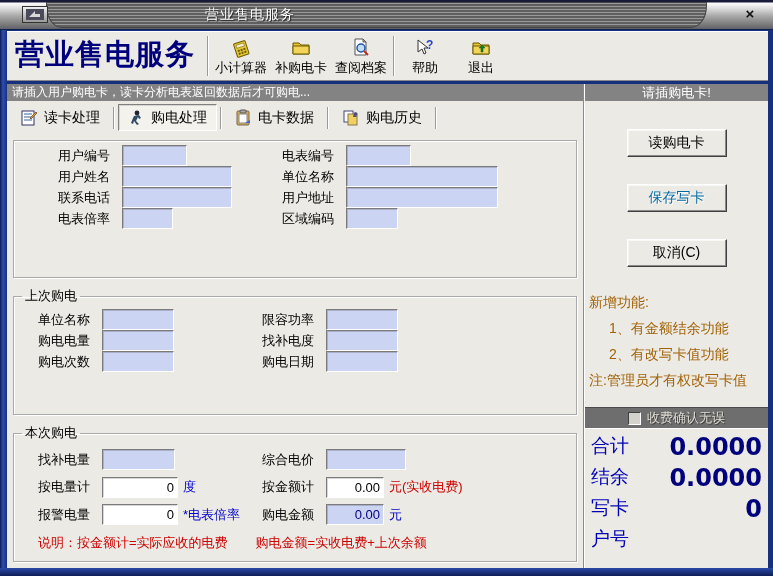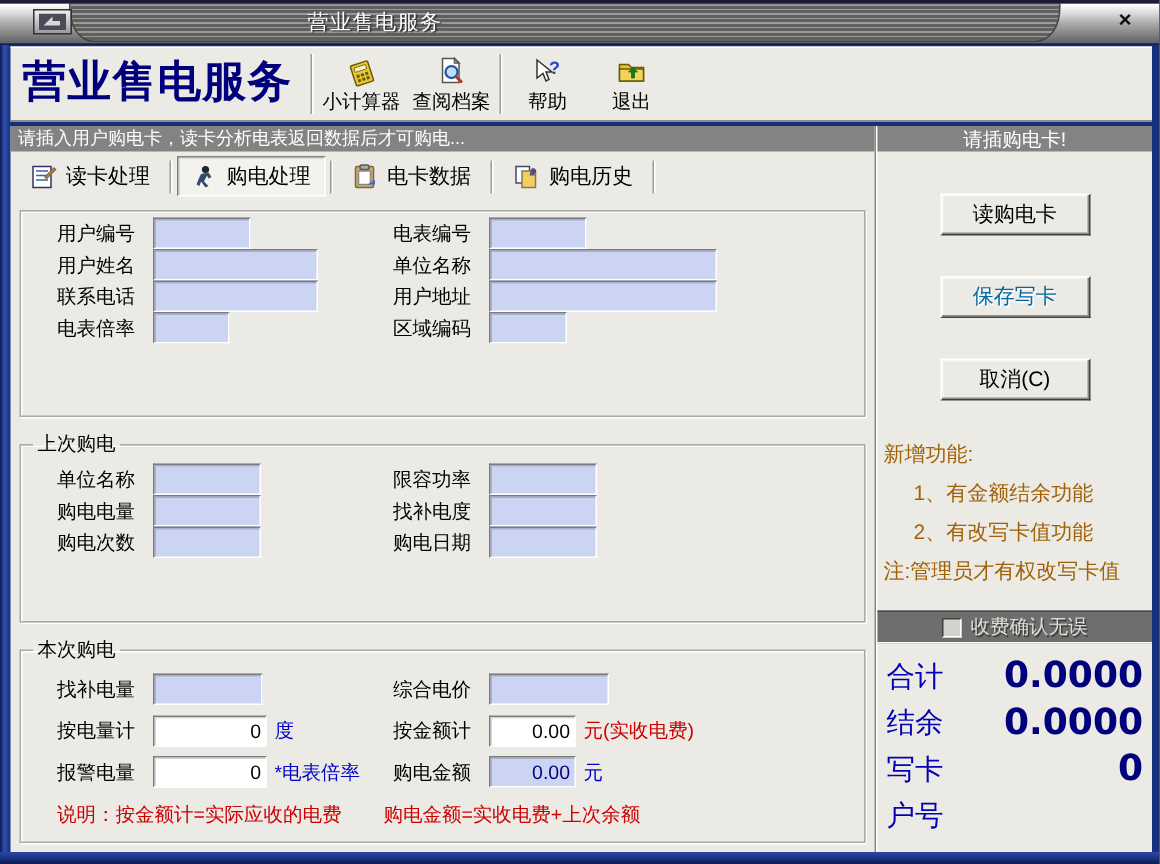--- a/index.html
+++ b/index.html
@@ -91,21 +91,21 @@
 
   
   .boxes { flex:1; padding:6px 6px 4px 4px; display:flex; flex-direction:column; }
   fieldset {
     border:1px solid #a9a9a9;
     box-shadow:inset 1px 1px 0 #fff, 1px 1px 0 #fff;
     margin:0 0 9px 2px; padding:4px 0 6px 0;
     display:flex; flex-direction:column; justify-content:space-around;
   }
   fieldset legend { font-size:13px; color:#000; margin-left:8px; padding:0 3px; }
-  .gb-basic { height:138px; }
+  .gb-basic { height:138px;padding-left:20px; }
   .gb-last { height:128px; }
   .gb-cur { flex:1; margin-bottom:2px; }
 
   .frow { display:flex; align-items:center; padding-left:24px; }
   .fcell { display:flex; align-items:center; }
   .fcell.left { width:224px; }
   .fcell.right { flex:1; }
   .flabel { width:64px; font-size:13px; color:#000; white-space:nowrap; }
   .finput {
     height:21px; background:#ccd4f4; font-size:13px; color:#000;
@@ -142,21 +142,21 @@
     margin-top:14px; height:22px; background:#6e6e6e;
     display:flex; align-items:center; justify-content:center; gap:6px;
     border-top:1px solid #4c4c4c; border-bottom:1px solid #fff;
   }
   .confirm-box {
     width:13px; height:13px; background:#d4d2cc;
     border:1px solid; border-color:#3f3f3f #fff #fff #3f3f3f;
   }
   .confirm-label { color:#dedcd4; font-size:13px; text-shadow:1px 1px 0 #3c3c3c; }
   .totals { flex:1; padding:4px 6px 0 6px; display:flex; flex-direction:column; }
-  .trow { display:flex; align-items:flex-end; justify-content:space-between; height:31px; }
+  .trow { display:flex; align-items:flex-start; justify-content:space-between; height:31px; }
   .tlabel { color:#0000b8; font-size:19px; white-space:nowrap; }
   .tvalue { color:#00007d; font-size:24px; font-weight:bold; font-family:"DejaVu Sans",sans-serif; }
 
   .bottom-edge {
     position:absolute; left:0; bottom:0; width:773px; height:8px;
     background:linear-gradient(#2a48a8,#0c1c55);
   }
 </style>
 </head>
 <body>
@@ -190,20 +190,29 @@
               <rect x="12" y="11" width="2" height="2" fill="#6b5a00"></rect>
             <rect x="6" y="14" width="2" height="2" fill="#6b5a00"></rect>
               <rect x="9" y="14" width="2" height="2" fill="#6b5a00"></rect>
               <rect x="12" y="14" width="2" height="2" fill="#6b5a00"></rect>
           </g>
         </svg>
       </span>
       <span class="lbl">小计算器</span>
     </div>
 
+    <div class="tool-btn">
+      <span class="icn">
+        <svg width="20" height="18" viewBox="0 0 20 18">
+          <path d="M2 4 L8 4 L10 6 L18 6 L18 15 L2 15 Z" fill="#e8c030" stroke="#6b5a00"></path>
+          <path d="M2 7 L18 7 L18 15 L2 15 Z" fill="#f2d458" stroke="#6b5a00"></path>
+        </svg>
+      </span>
+      <span class="lbl">补购电卡</span>
+    </div>
 
     <div class="tool-btn">
       <span class="icn">
         <svg width="20" height="20" viewBox="0 0 20 20">
           <path d="M4 1 L12 1 L15 4 L15 17 L4 17 Z" fill="#fff" stroke="#555"></path>
           <path d="M12 1 L12 4 L15 4 Z" fill="#ccc" stroke="#555"></path>
           <circle cx="10" cy="10" r="4" fill="#bfe0f4" stroke="#2255aa" stroke-width="1.5"></circle>
           <line x1="13" y1="13" x2="17" y2="17" stroke="#c03020" stroke-width="2"></line>
         </svg>
       </span>

